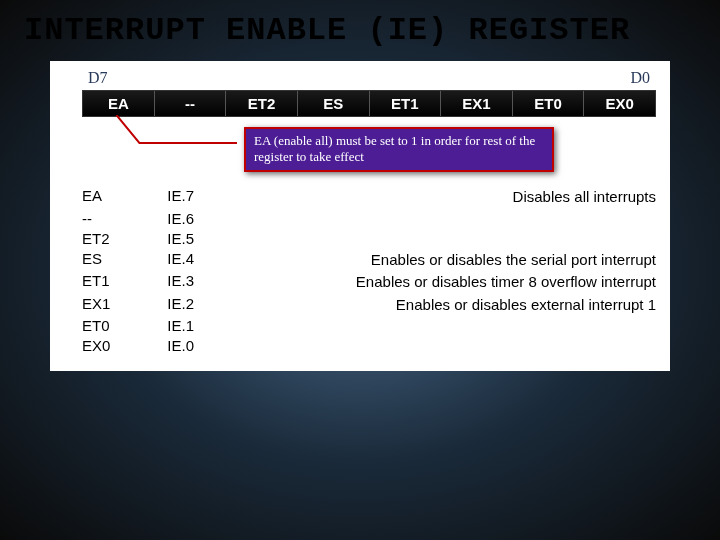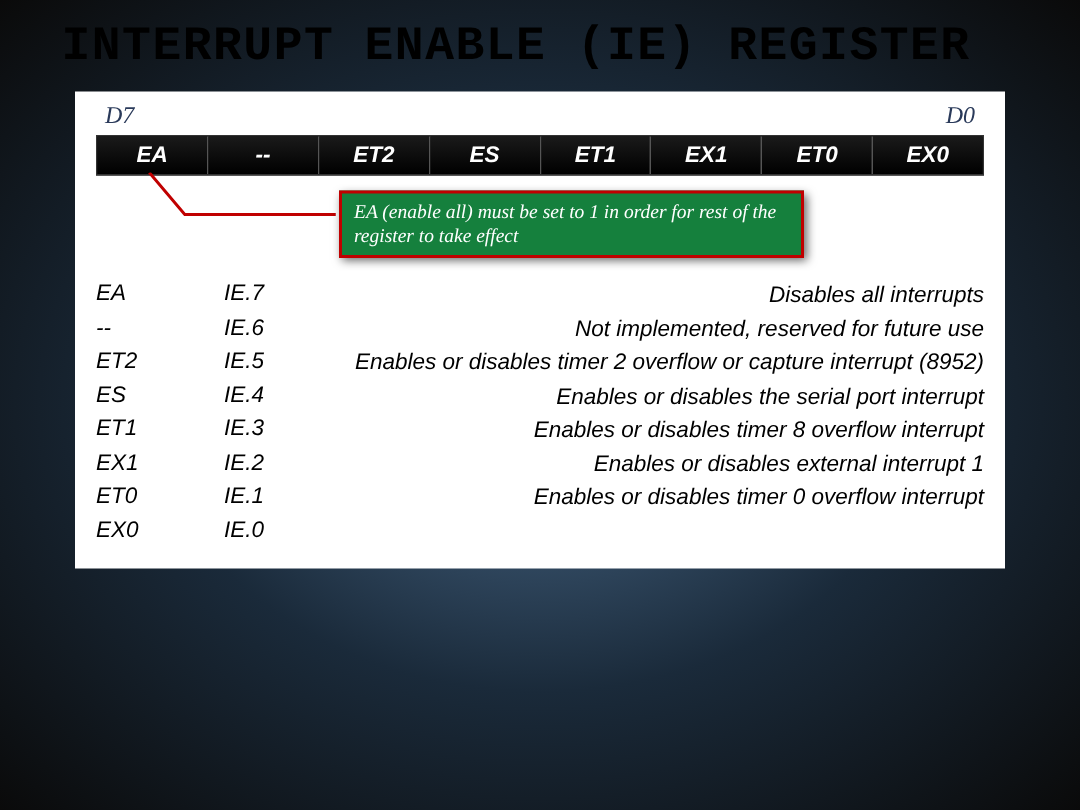--- a/index.html
+++ b/index.html
@@ -8,28 +8,27 @@
     height: 540px;
     background: radial-gradient(ellipse at center, #4a6a8a 0%, #1a2a3a 50%, #0a0a0a 100%);
     font-family: "Segoe UI", Arial, sans-serif;
     overflow: hidden;
   }
   .title {
     font-family: "Consolas", "Courier New", monospace;
     font-size: 32px;
     font-weight: bold;
     color: #000;
-    padding: 12px 24px 8px 41px;
+    padding: 12px 24px 8px 24px;
     letter-spacing: 1px;
   }
   .content {
     background: #fff;
     margin: 4px 50px 0 50px;
-    padding: 8px 14px 14px 14px;
-    font-style: italic;
+    padding: 8px 14px 14px 32px;
   }
   .bitlabels {
     display: flex;
     justify-content: space-between;
     font-family: Georgia, serif;
     color: #2a3a5a;
     font-size: 16px;
     padding: 0 6px 3px 6px;
   }
   .register {
@@ -54,21 +53,21 @@
     position: absolute;
     top: -2px; left: 0;
     width: 100%; height: 50px;
     pointer-events: none;
   }
   .callout {
     position: absolute;
     left: 162px;
     top: 10px;
     width: 310px;
-    background: #15803d;
+    background: #4c1d95;
     color: #fff;
     border: 2px solid #c00000;
     font-family: Georgia, "Times New Roman", serif;
     font-size: 13px;
     line-height: 1.25;
     padding: 4px 8px;
     box-shadow: 2px 2px 6px rgba(0,0,0,0.6);
   }
   .table {
     margin-top: 22px;
@@ -112,45 +111,42 @@
 
   <div class="table">
     <div class="row">
       <div class="col-sym">EA</div>
       <div class="col-bit">IE.7</div>
       <div class="col-desc">Disables all interrupts</div>
     </div>
     <div class="row">
       <div class="col-sym">--</div>
       <div class="col-bit">IE.6</div>
-      <div class="col-desc">Not implemented, reserved for future use</div>
     </div>
     <div class="row">
       <div class="col-sym">ET2</div>
       <div class="col-bit">IE.5</div>
-      <div class="col-desc">Enables or disables timer 2 overflow or capture interrupt (8952)</div>
     </div>
     <div class="row">
       <div class="col-sym">ES</div>
       <div class="col-bit">IE.4</div>
       <div class="col-desc">Enables or disables the serial port interrupt</div>
     </div>
     <div class="row">
       <div class="col-sym">ET1</div>
       <div class="col-bit">IE.3</div>
       <div class="col-desc">Enables or disables timer 8 overflow interrupt</div>
     </div>
     <div class="row">
       <div class="col-sym">EX1</div>
       <div class="col-bit">IE.2</div>
       <div class="col-desc">Enables or disables external interrupt 1</div>
     </div>
     <div class="row">
       <div class="col-sym">ET0</div>
       <div class="col-bit">IE.1</div>
-      <div class="col-desc">Enables or disables timer 0 overflow interrupt</div>
     </div>
     <div class="row">
       <div class="col-sym">EX0</div>
       <div class="col-bit">IE.0</div>
     </div>
   </div>
 </div>
 
 </body></html>

